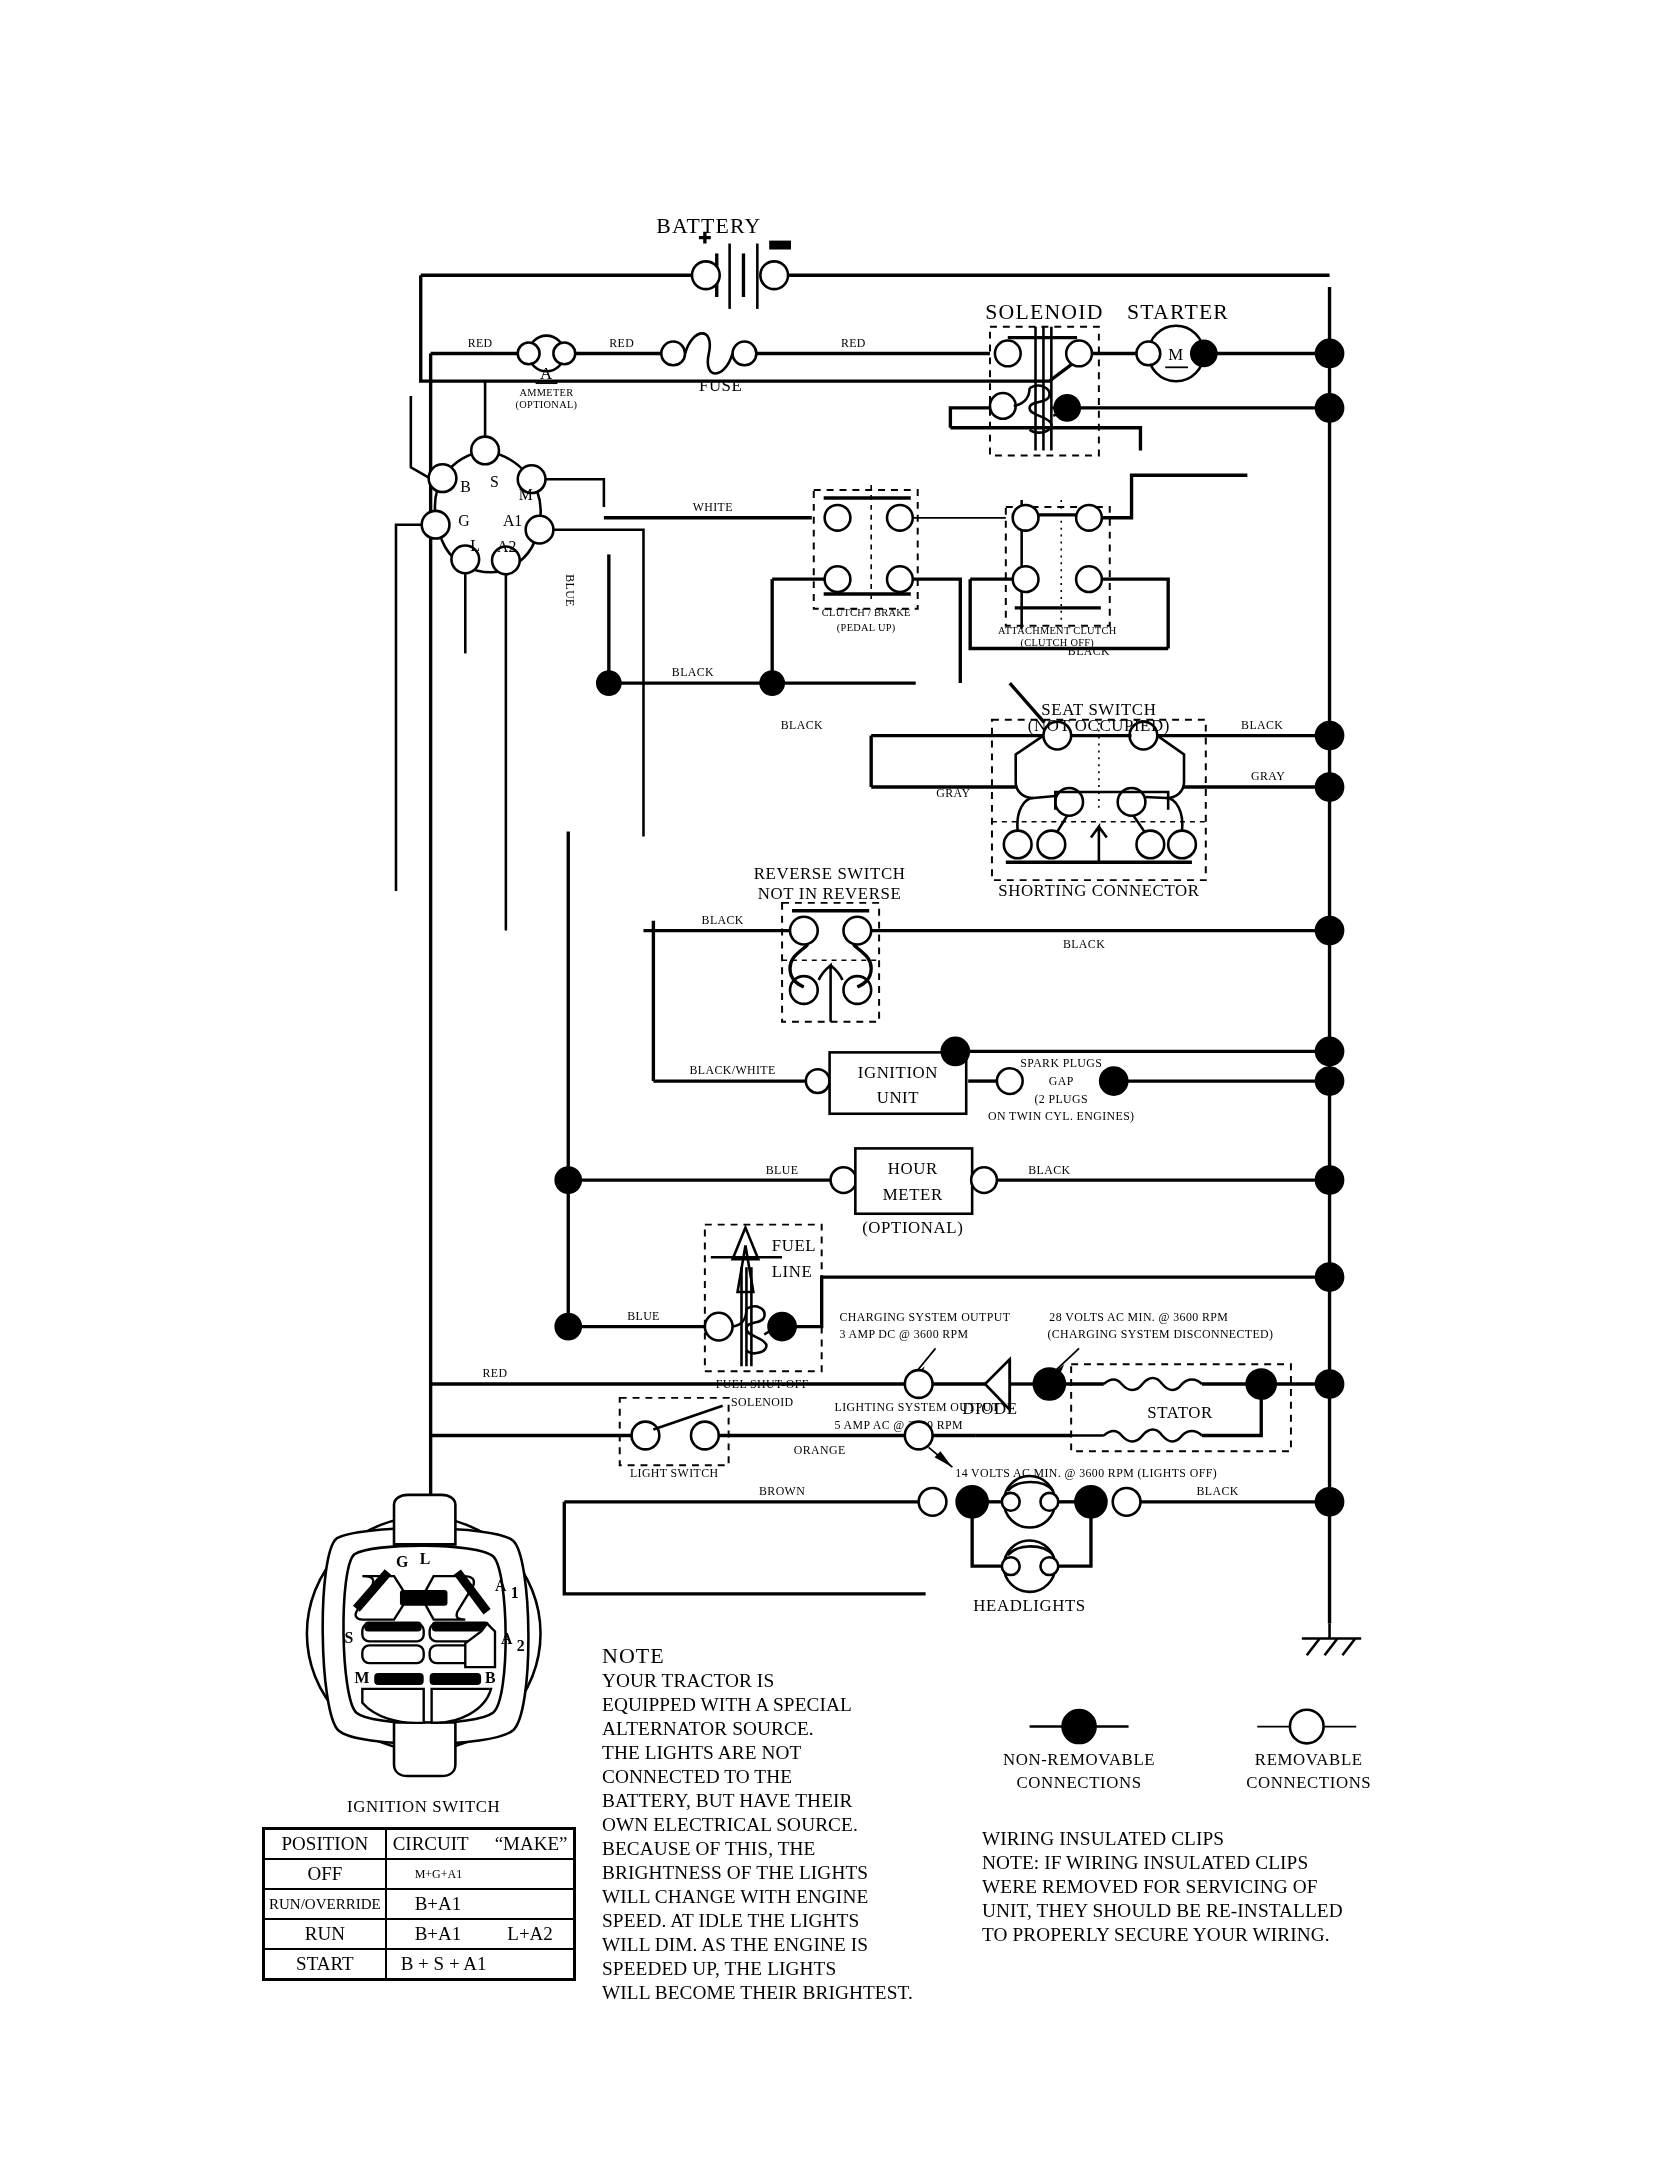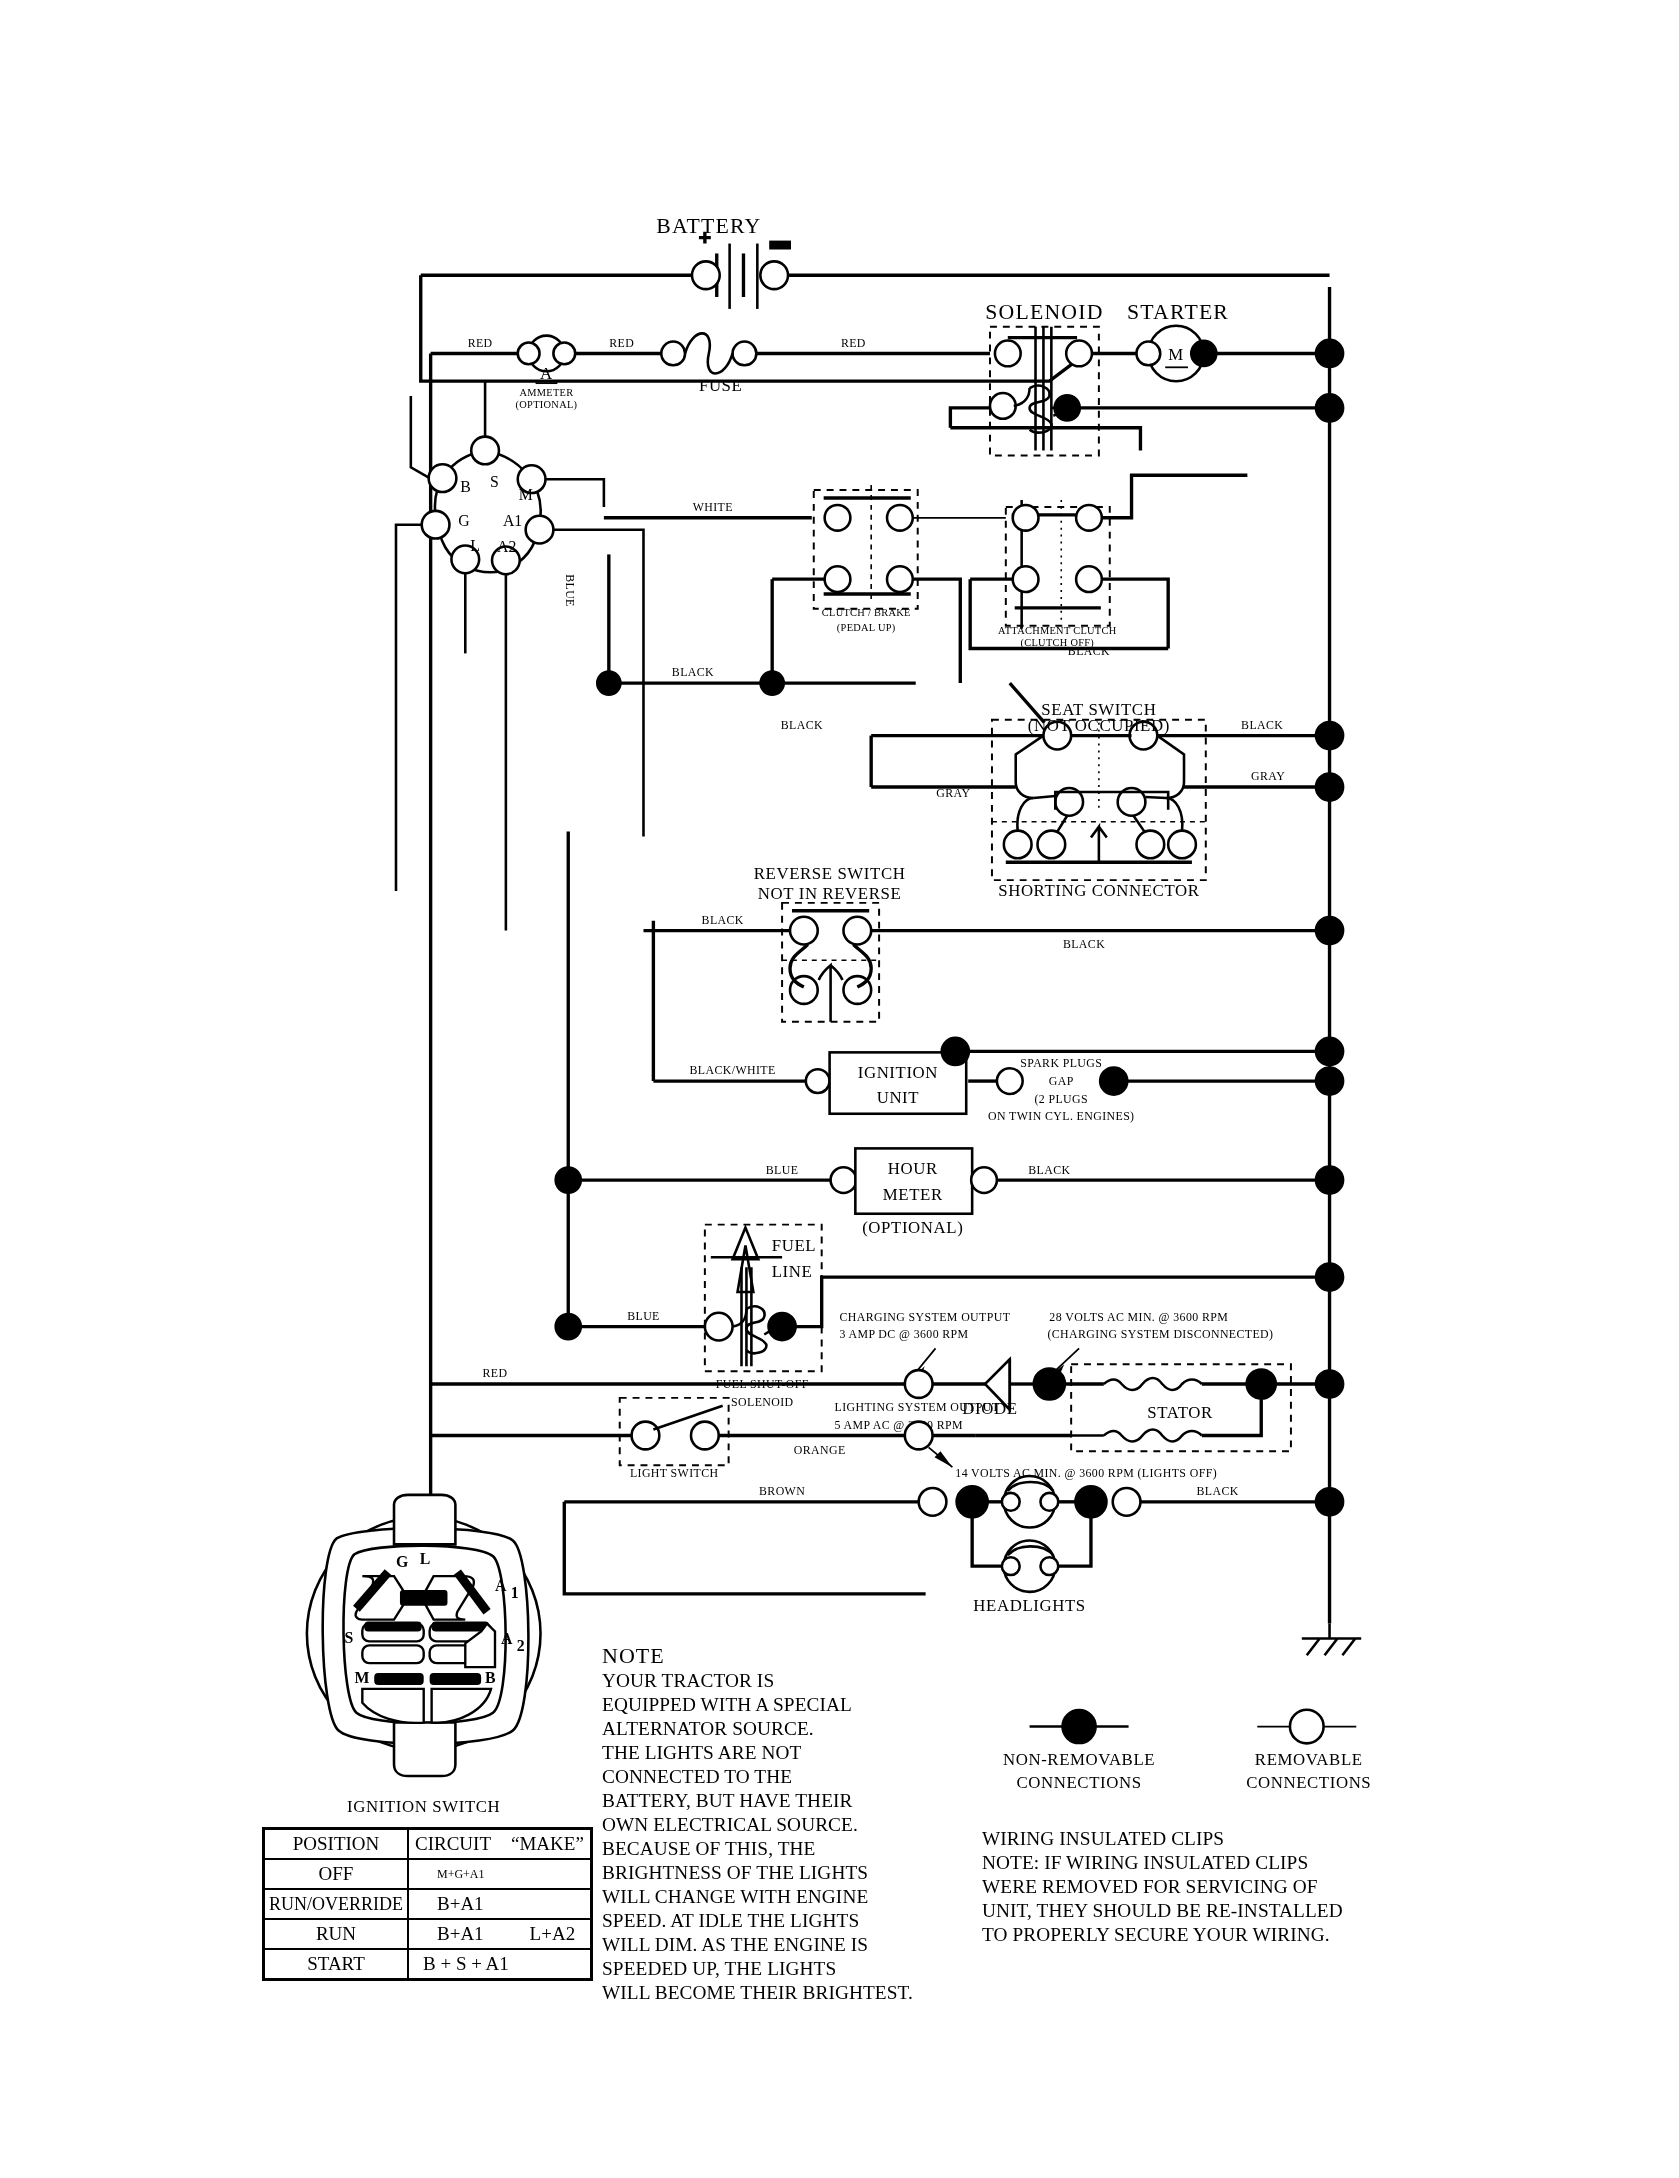--- a/index.html
+++ b/index.html
@@ -480,30 +480,30 @@
         <div>UNIT, THEY SHOULD BE RE-INSTALLED</div>
         <div>TO PROPERLY SECURE YOUR WIRING.</div>
       </div>
 </div>
 
 <div style="position:absolute;left:262px;top:1827px;width:307px;">
   <table class="ign" id="ign-table" style="width:307px;border:3px solid #000;">
         <thead>
           <tr>
             <th style="border-right: 2px solid rgb(0, 0, 0); border-bottom: 2px solid rgb(0, 0, 0); border-image: initial; border-left: none; border-top: none; font-weight: normal; font-size: 19px; padding: 2px 4px; text-align: center; width: 40%;">POSITION</th>
-            <th style="border-bottom: 2px solid rgb(0, 0, 0); border-left: 2px solid rgb(0, 0, 0); border-image: initial; border-right: none; border-top: none; font-weight: normal; font-size: 19px; padding: 3px 6px; text-align: left;"><span>CIRCUIT</span><span style="margin-left: 20px;">“MAKE”</span></th>
+            <th style="border-bottom: 2px solid rgb(0, 0, 0); border-left: 2px solid rgb(0, 0, 0); border-image: initial; border-right: none; border-top: none; font-weight: normal; font-size: 19px; padding: 3px 6px; text-align: left;"><span>CIRCUIT</span><span style="margin-left: 26px;">“MAKE”</span></th>
           </tr>
         </thead>
         <tbody>
           <tr>
             <td style="border-top: 2px solid rgb(0, 0, 0); border-right: 2px solid rgb(0, 0, 0); border-bottom: 2px solid rgb(0, 0, 0); border-image: initial; border-left: none; font-size: 19px; padding: 3px 4px; text-align: center;">OFF</td>
             <td style="border-top: 2px solid rgb(0, 0, 0); border-bottom: 2px solid rgb(0, 0, 0); border-left: 2px solid rgb(0, 0, 0); border-image: initial; border-right: none; font-size: 12px; padding: 3px 6px; text-align: left;"><span style="margin-left: 22px;">M+G+A1</span></td>
           </tr>
           <tr>
-            <td style="border-top: 2px solid rgb(0, 0, 0); border-right: 2px solid rgb(0, 0, 0); border-bottom: 2px solid rgb(0, 0, 0); border-image: initial; border-left: none; font-size: 18px; padding: 0 4px; text-align: center;">RUN/OVERRIDE</td>
+            <td style="border-top: 2px solid rgb(0, 0, 0); border-right: 2px solid rgb(0, 0, 0); border-bottom: 2px solid rgb(0, 0, 0); border-image: initial; border-left: none; font-size: 15px; padding: 0 4px; text-align: center;">RUN/OVERRIDE</td>
             <td style="border-top: 2px solid rgb(0, 0, 0); border-bottom: 2px solid rgb(0, 0, 0); border-left: 2px solid rgb(0, 0, 0); border-image: initial; border-right: none; font-size: 19px; padding: 3px 6px; text-align: left;"><span style="margin-left: 22px;">B+A1</span></td>
           </tr>
           <tr>
             <td style="border-top: 2px solid rgb(0, 0, 0); border-right: 2px solid rgb(0, 0, 0); border-bottom: 2px solid rgb(0, 0, 0); border-image: initial; border-left: none; font-size: 19px; padding: 3px 4px; text-align: center;">RUN</td>
             <td style="border-top: 2px solid rgb(0, 0, 0); border-bottom: 2px solid rgb(0, 0, 0); border-left: 2px solid rgb(0, 0, 0); border-image: initial; border-right: none; font-size: 19px; padding: 3px 6px; text-align: left;"><span style="margin-left: 22px;">B+A1</span><span style="margin-left: 46px; text-align: center;">L+A2</span></td>
           </tr>
           <tr>
             <td style="border-top: 2px solid rgb(0, 0, 0); border-right: 2px solid rgb(0, 0, 0); border-bottom: 2px solid rgb(0, 0, 0); border-image: initial; border-left: none; font-size: 19px; padding: 3px 4px; text-align: center;">START</td>
             <td style="border-top: 2px solid rgb(0, 0, 0); border-bottom: 2px solid rgb(0, 0, 0); border-left: 2px solid rgb(0, 0, 0); border-image: initial; border-right: none; font-size: 19px; padding: 3px 14px; text-align: left;"><span style="margin-left: 0px;">B + S + A1</span></td>
           </tr>

